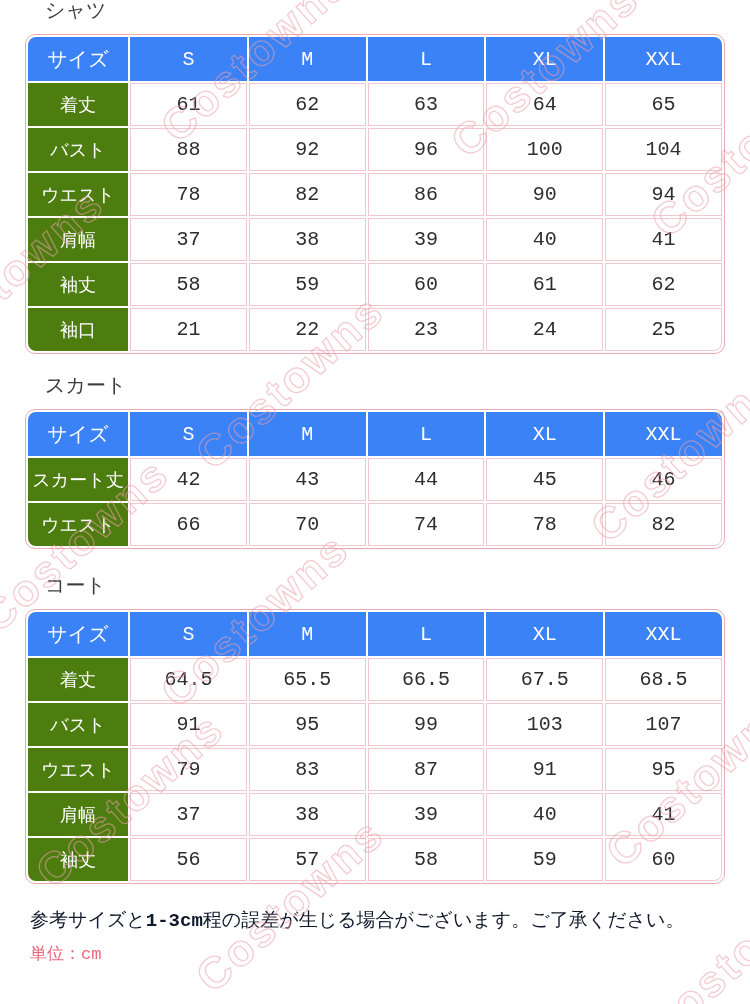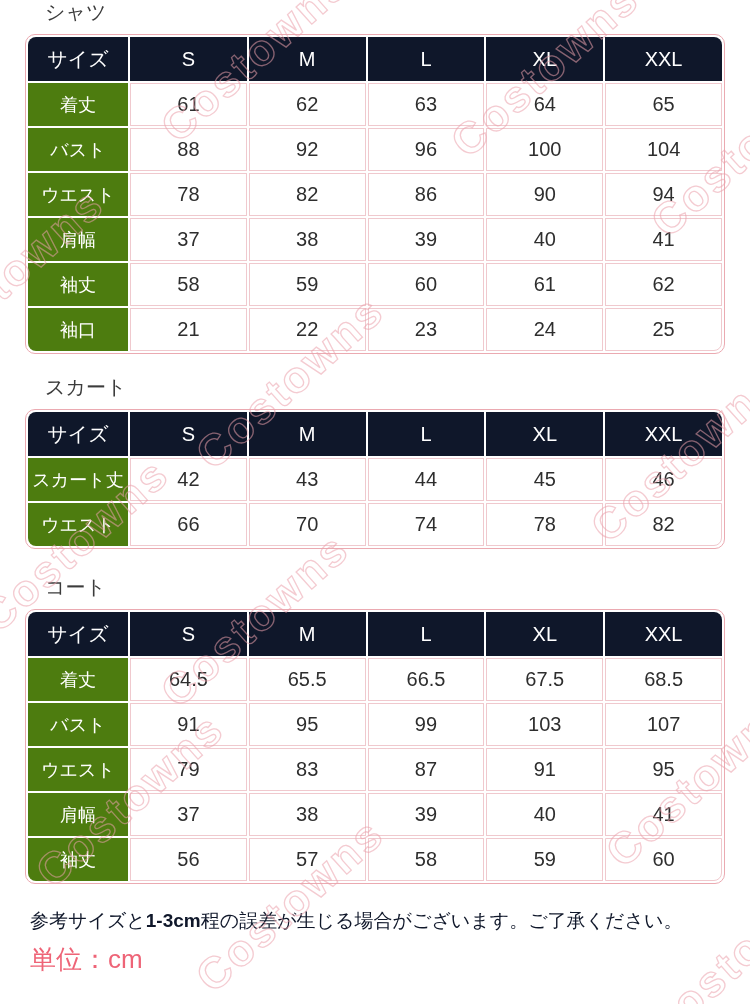--- a/index.html
+++ b/index.html
@@ -4,21 +4,21 @@
 <style>
   * { box-sizing: border-box; }
   html, body { margin: 0; padding: 0; }
   body {
     width: 750px; height: 1004px;
     background: #ffffff;
     font-family: "Liberation Sans", "DejaVu Sans", sans-serif;
     position: relative;
     overflow: hidden;
   }
-  .content { position: relative; padding: 1px 25px 0 25px; z-index: 1; }
+  .content { position: relative; padding: 1px 25px 0 25px; z-index: 1; font-family: Liberation Mono, monospace; }
 
   h2.section-title {
     font-size: 20px;
     font-weight: 400;
     color: #3b3b3b;
     margin: 0 0 11px 20px;
     line-height: 22px;
   }
   h2.mt-skirt { margin-top: 22px; }
   h2.mt-coat  { margin-top: 27px; }
@@ -29,21 +29,21 @@
     background: #ffffff;
   }
   table.size-table {
     width: 100%;
     table-layout: fixed;
     border-collapse: separate;
     border-spacing: 2px;
   }
   col.c-label { width: 100px; }
   th {
-    background: #0f172a;
+    background: #3b82f6;
     color: #ffffff;
     font-size: 20px;
     font-weight: 400;
     height: 44px;
     text-align: center;
     padding: 0;
   }
   th:first-child { border-top-left-radius: 8px; }
   th:last-child  { border-top-right-radius: 8px; }
   td { height: 43px; text-align: center; padding: 0; }
@@ -63,21 +63,21 @@
 
   p.note {
     margin: 25px 0 0 5px;
     font-size: 19px;
     color: #0f172a;
     line-height: 24px;
   }
   p.note b { font-weight: 700; }
   p.unit {
     margin: 9px 0 0 5px;
-    font-size: 26px;
+    font-size: 17px;
     color: #ee6477;
   }
 
   .wm-layer {
     position: absolute;
     left: 0; top: 0; width: 750px; height: 1004px;
     pointer-events: none;
     z-index: 2;
     overflow: hidden;
   }

